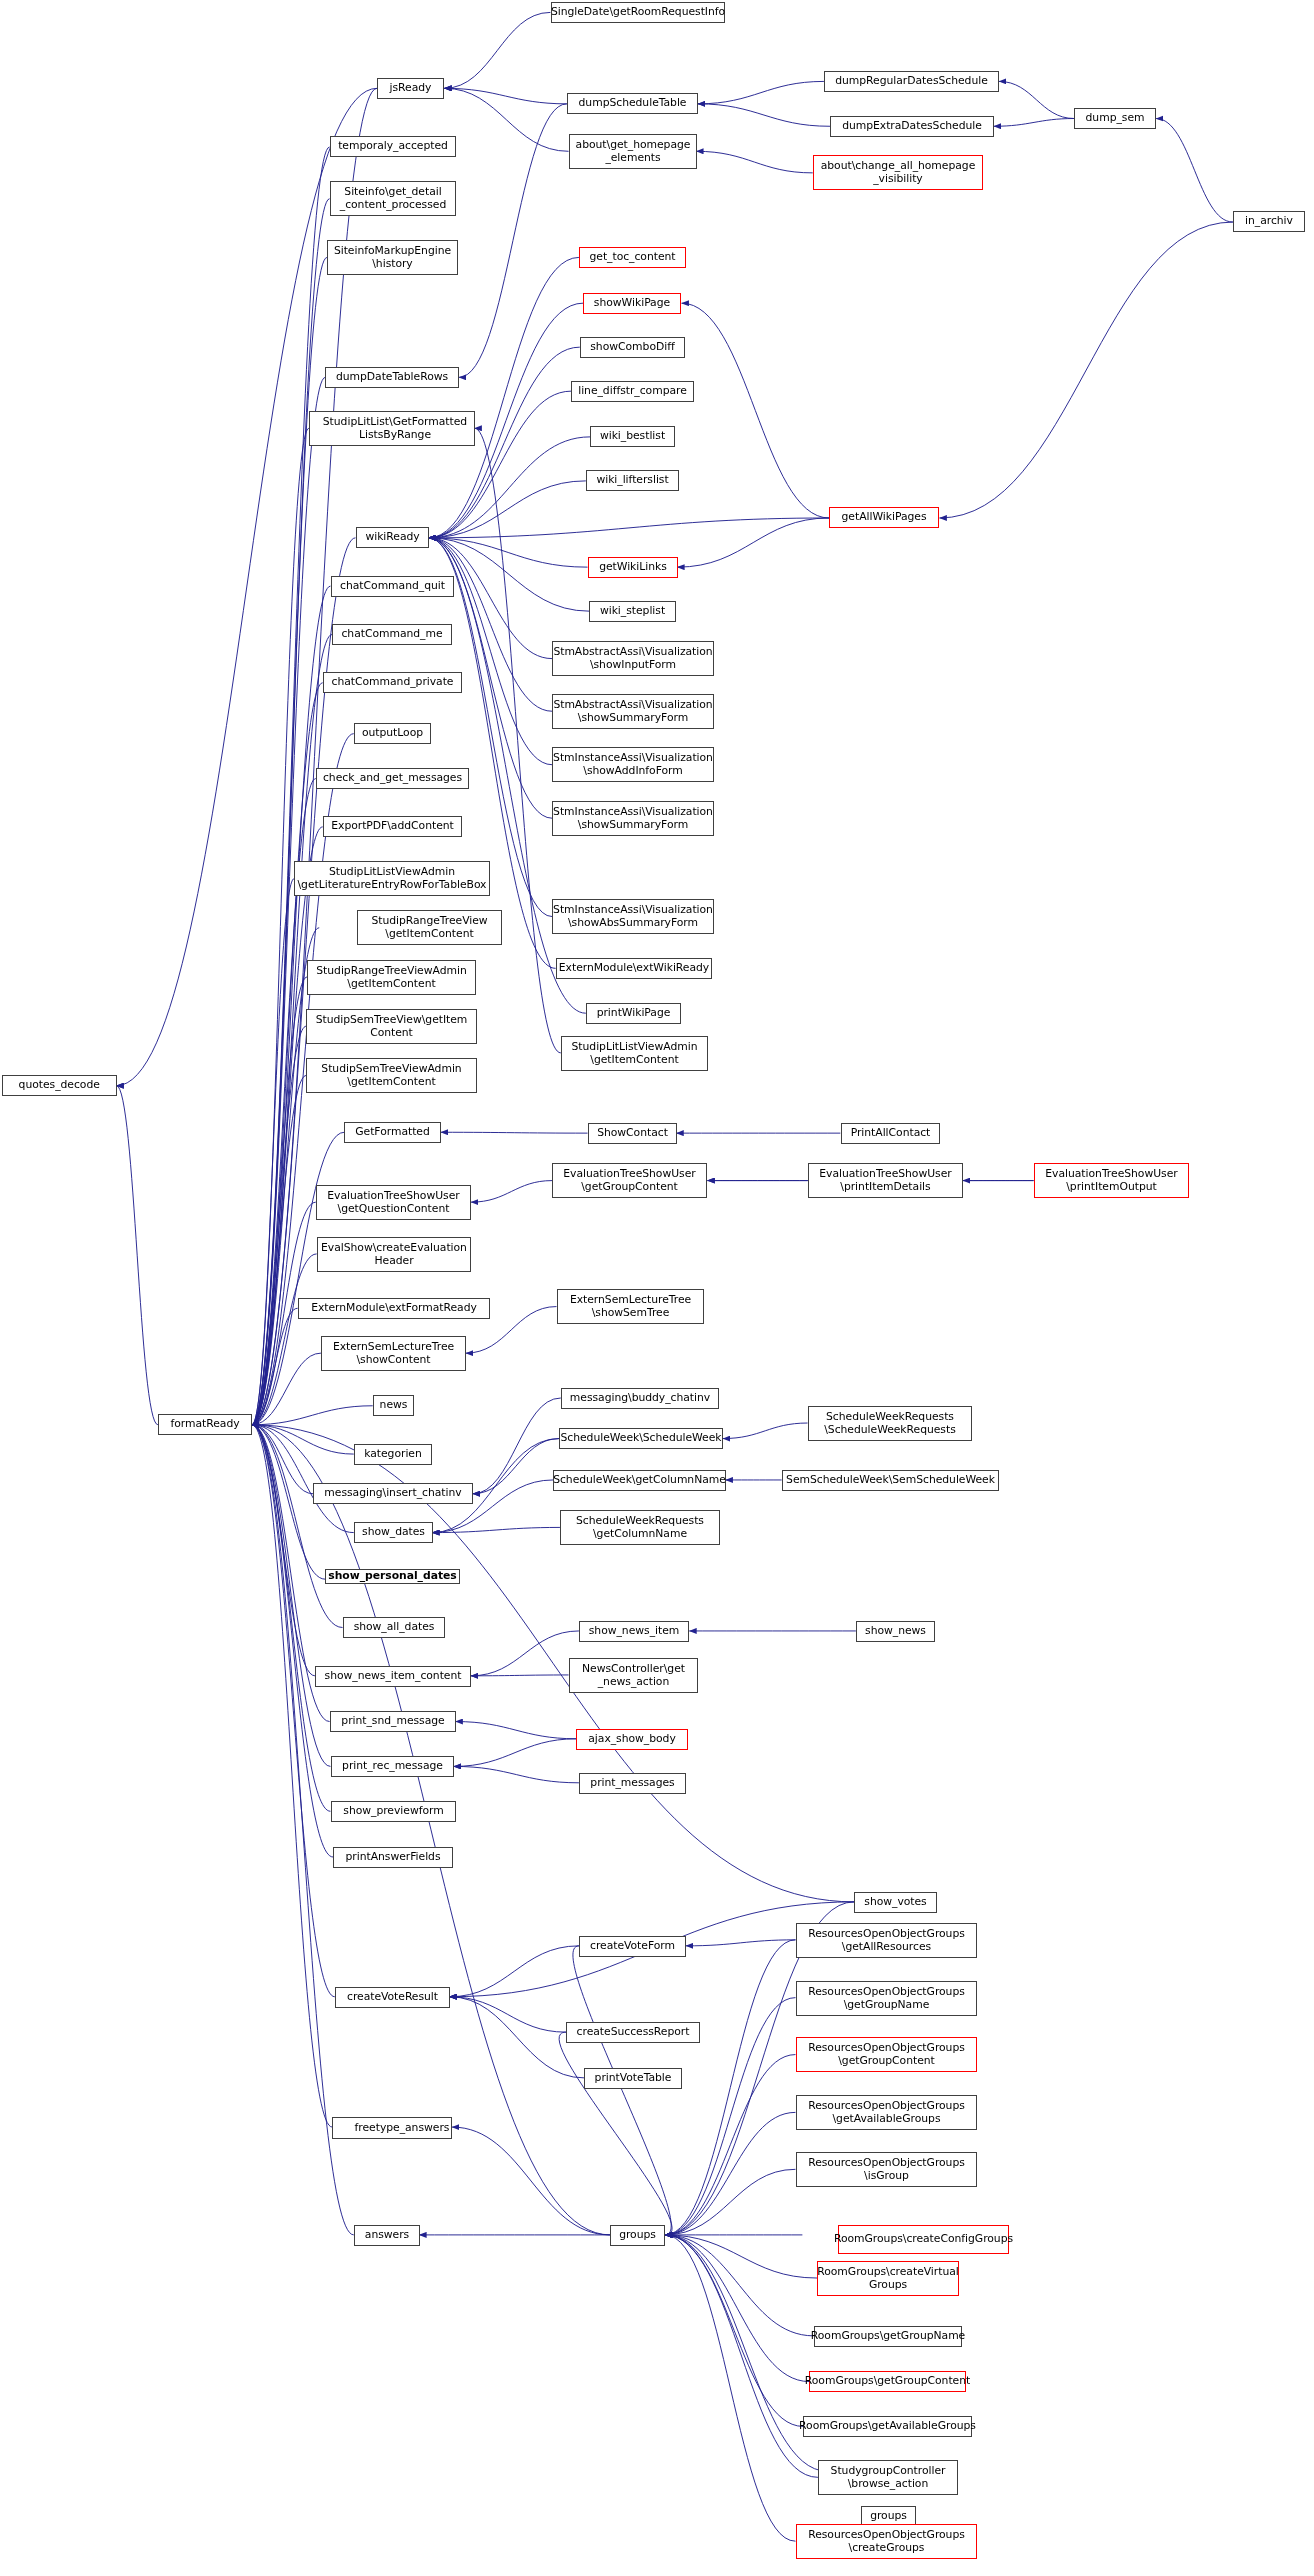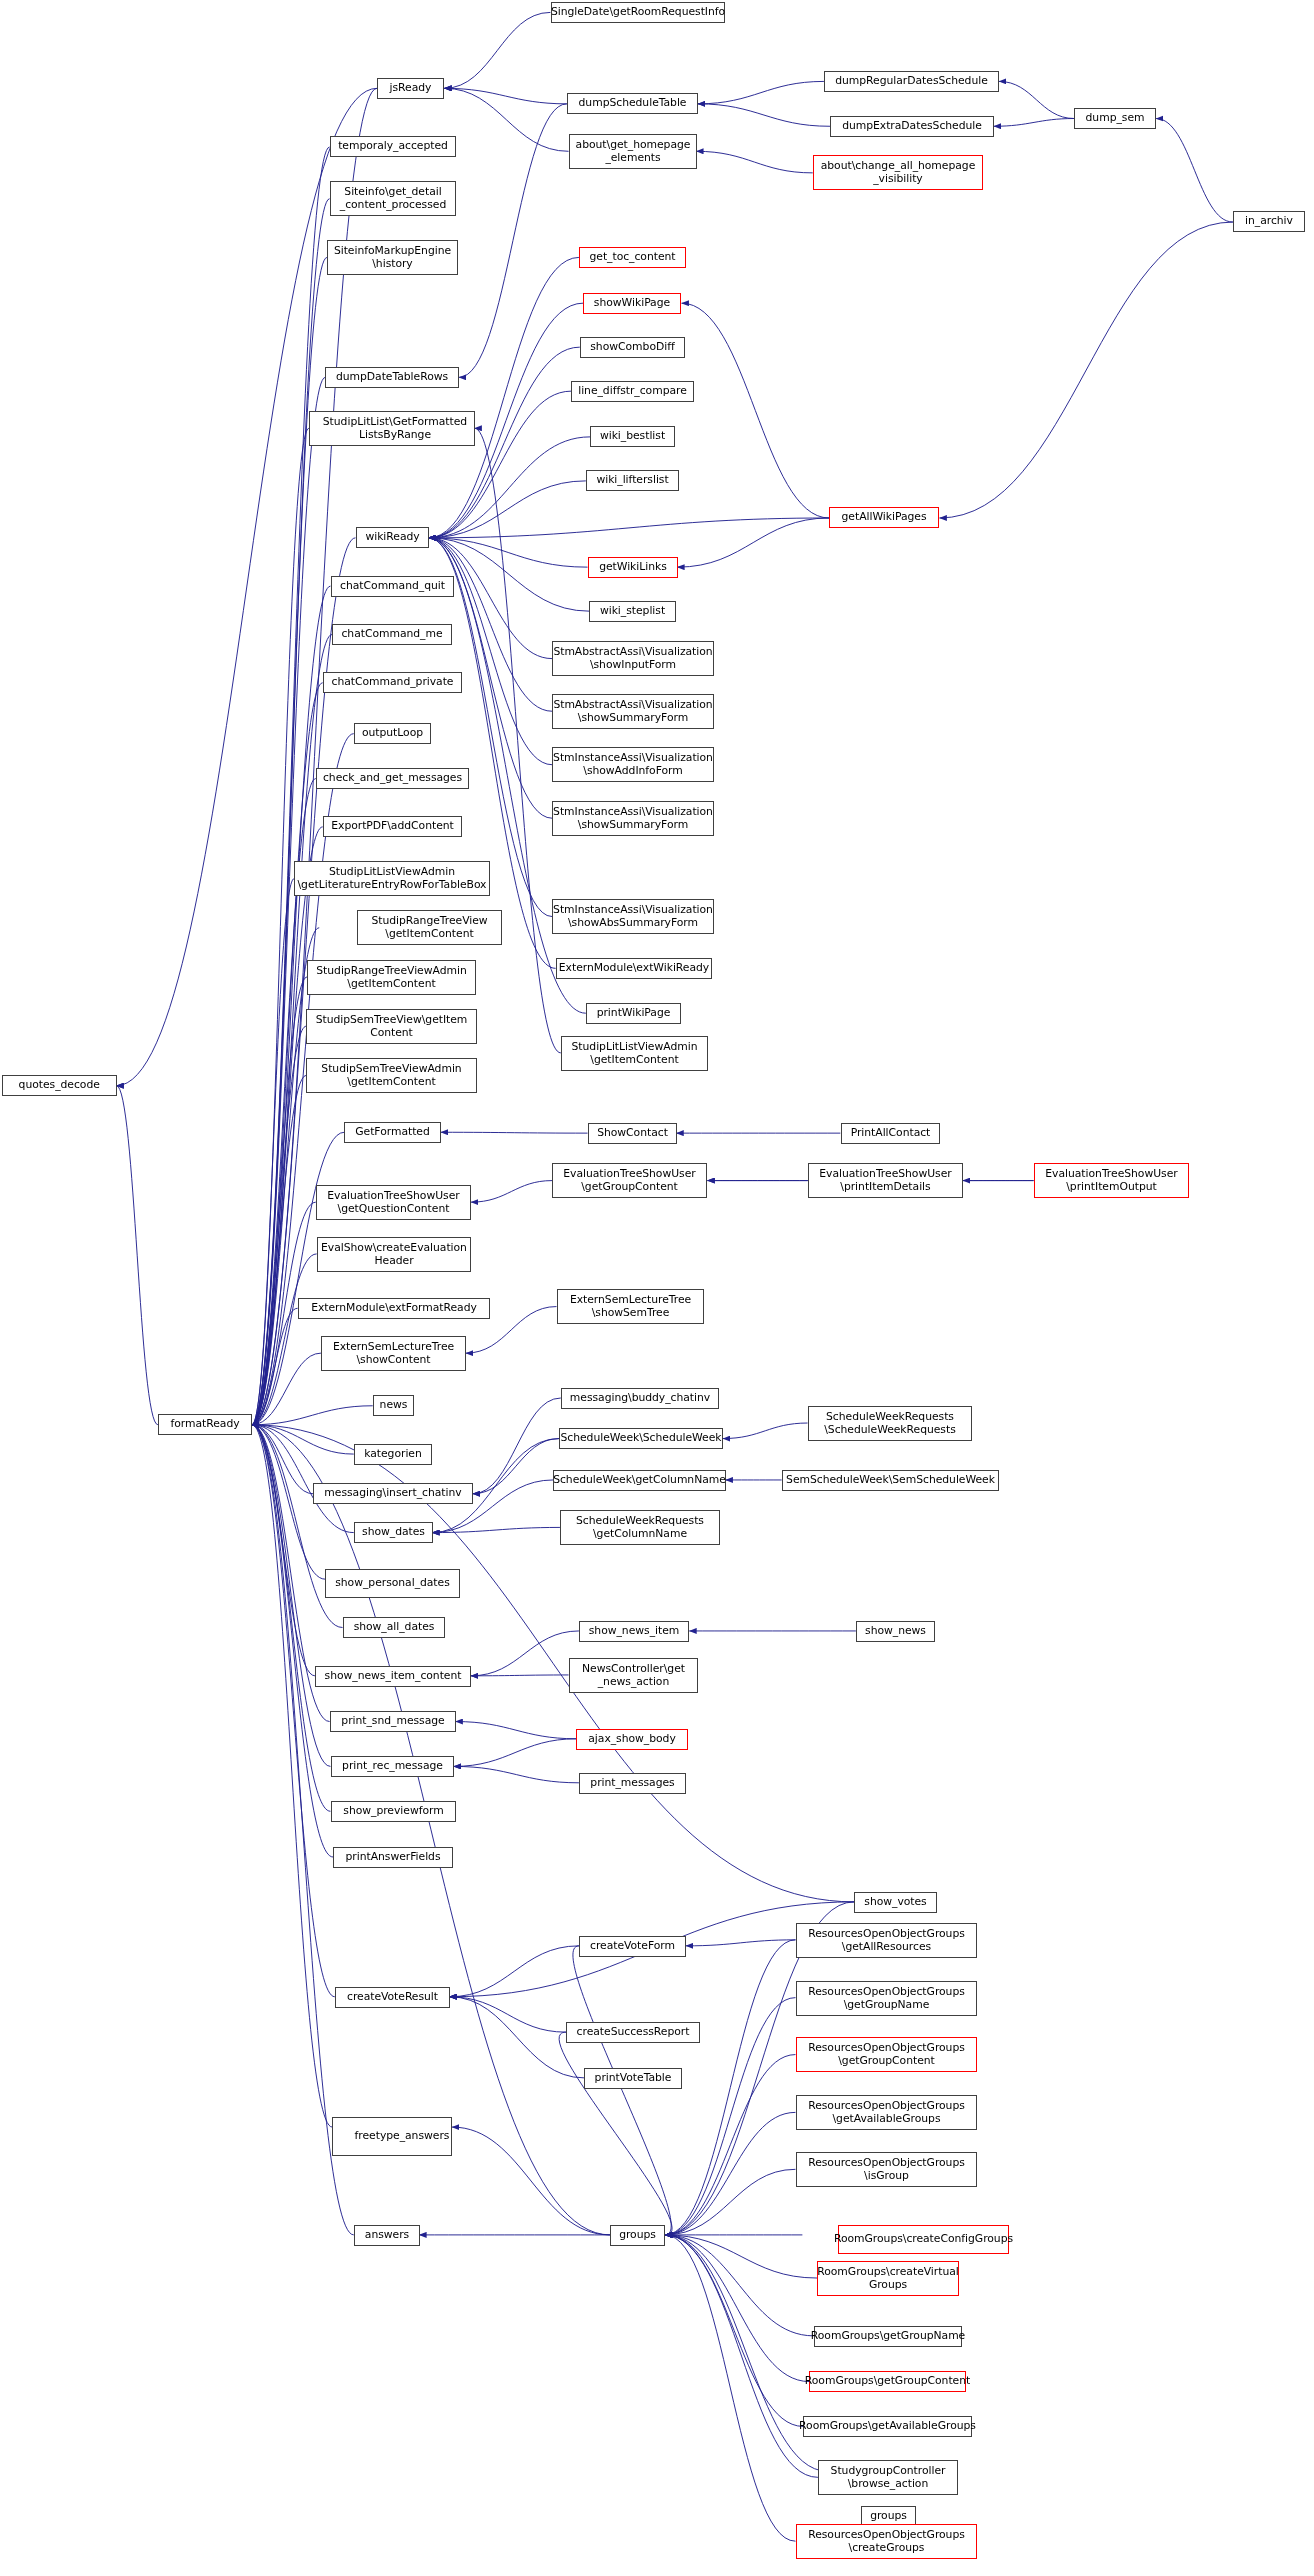--- a/index.html
+++ b/index.html
@@ -204,29 +204,29 @@
 \getQuestionContent</div>
     <div class="node" style="left: 317px; top: 1237px; width: 154px; height: 35px;">EvalShow\createEvaluation
 Header</div>
     <div class="node" style="left: 298px; top: 1298px; width: 192px; height: 21px;">ExternModule\extFormatReady</div>
     <div class="node" style="left: 321px; top: 1336px; width: 145px; height: 35px;">ExternSemLectureTree
 \showContent</div>
     <div class="node" style="left: 373px; top: 1395px; width: 41px; height: 21px;">news</div>
     <div class="node" style="left: 354px; top: 1444px; width: 78px; height: 21px;">kategorien</div>
     <div class="node" style="left: 313px; top: 1483px; width: 160px; height: 21px;">messaging\insert_chatinv</div>
     <div class="node" style="left: 354px; top: 1522px; width: 79px; height: 21px;">show_dates</div>
-    <div class="node" style="left: 325px; top: 1569px; width: 135px; height: 29px;">show_personal_dates</div>
+    <div class="node" style="left: 325px; top: 1569px; width: 135px; height: 15px; font-weight: bold;">show_personal_dates</div>
     <div class="node" style="left: 343px; top: 1617px; width: 102px; height: 21px;">show_all_dates</div>
     <div class="node" style="left: 315px; top: 1666px; width: 156px; height: 21px;">show_news_item_content</div>
     <div class="node" style="left: 330px; top: 1711px; width: 126px; height: 21px;">print_snd_message</div>
     <div class="node" style="left: 331px; top: 1756px; width: 123px; height: 21px;">print_rec_message</div>
     <div class="node" style="left: 331px; top: 1801px; width: 125px; height: 21px;">show_previewform</div>
     <div class="node" style="left: 333px; top: 1847px; width: 120px; height: 21px;">printAnswerFields</div>
     <div class="node" style="left: 335px; top: 1987px; width: 115px; height: 21px;">createVoteResult</div>
-    <div class="node" style="left: 332px; top: 2117px; width: 120px; height: 39px; padding-left: 20px;">freetype_answers</div>
+    <div class="node" style="left: 332px; top: 2117px; width: 120px; height: 22px; padding-left: 20px;">freetype_answers</div>
     <div class="node" style="left: 354px; top: 2225px; width: 66px; height: 21px;">answers</div>
     <div class="node" style="left: 567px; top: 93px; width: 131px; height: 21px;">dumpScheduleTable</div>
     <div class="node" style="left: 569px; top: 134px; width: 128px; height: 35px;">about\get_homepage
 _elements</div>
     <div class="node red" style="left: 579px; top: 247px; width: 107px; height: 21px;">get_toc_content</div>
     <div class="node red" style="left: 583px; top: 293px; width: 98px; height: 21px;">showWikiPage</div>
     <div class="node" style="left: 580px; top: 337px; width: 105px; height: 21px;">showComboDiff</div>
     <div class="node" style="left: 571px; top: 381px; width: 123px; height: 21px;">line_diffstr_compare</div>
     <div class="node" style="left: 590px; top: 426px; width: 85px; height: 21px;">wiki_bestlist</div>
     <div class="node" style="left: 586px; top: 470px; width: 93px; height: 21px;">wiki_lifterslist</div>

